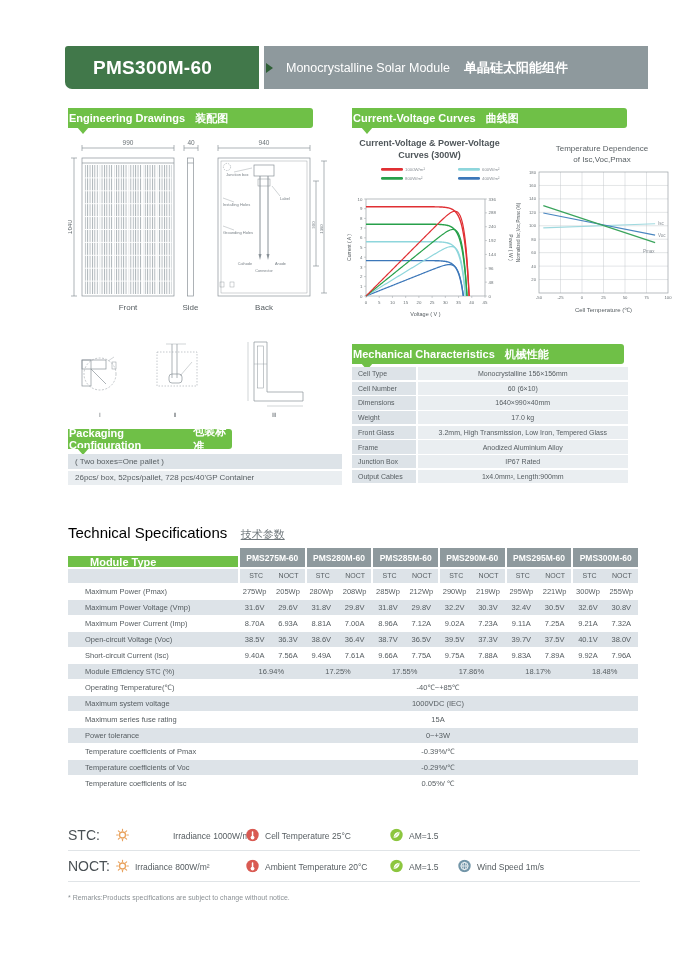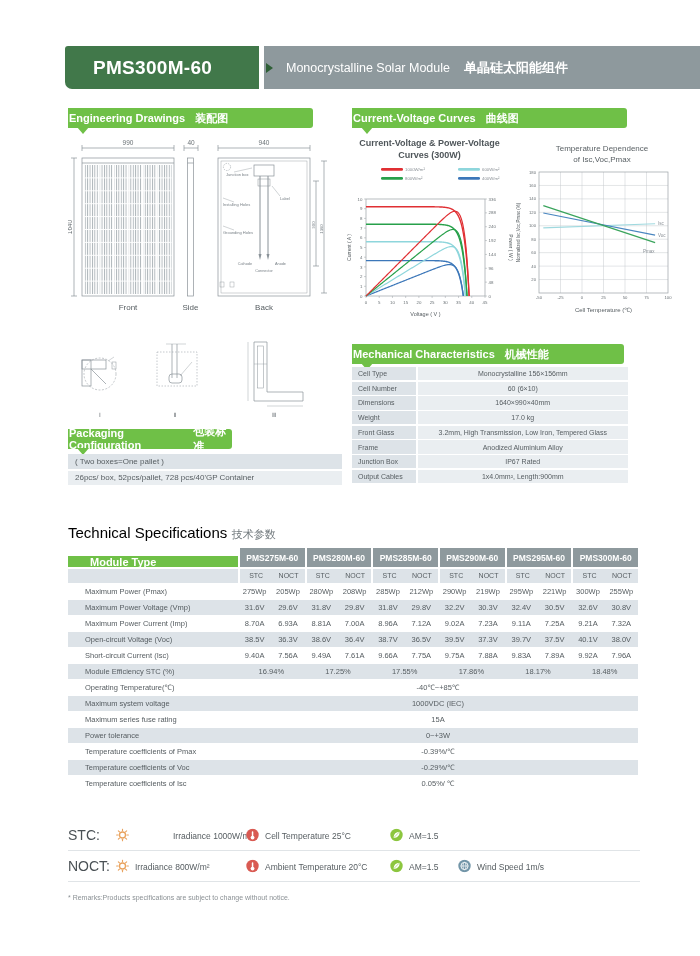--- a/index.html
+++ b/index.html
@@ -12,21 +12,21 @@
   }
   html,body{margin:0;padding:0;background:#fff;}
   body{font-family:"Liberation Sans", sans-serif;color:var(--txt);}
   .page{position:relative;width:700px;height:956px;background:#fff;overflow:hidden;}
   .abs{position:absolute;}
 
   
   .model-box{position:absolute;left:65px;top:46px;width:194px;height:43px;background:var(--hdr-green);
     color:#fff;font-weight:bold;font-size:19px;line-height:43px;padding-left:28px;box-sizing:border-box;
     border-radius:3px 0 0 7px;letter-spacing:.3px;}
-  .subtitle-bar{position:absolute;left:264px;top:46px;width:436px;height:43px;background:var(--hdr-gray);
+  .subtitle-bar{position:absolute;left:264px;top:46px;width:384px;height:43px;background:var(--hdr-gray);
     display:flex;align-items:center;color:#fff;}
   .subtitle-bar .arrow{width:0;height:0;border-top:5px solid transparent;border-bottom:5px solid transparent;
     border-left:7px solid #2e5f36;margin-left:2px;}
   .subtitle-en{font-size:12.5px;margin-left:13px;}
   .subtitle-cn{font-size:13px;font-weight:bold;margin-left:14px;}
 
   
   .sec-h{position:absolute;height:20px;background:var(--accent);color:#fff;display:flex;align-items:center;
     padding-left:1px;box-sizing:border-box;border-radius:0 3px 3px 0;}
   .sec-h .en{font-weight:bold;font-size:11px;}
@@ -50,21 +50,21 @@
 
   
   .pack-row{position:absolute;left:68px;width:274px;height:14.5px;display:flex;align-items:center;
     padding-left:7px;box-sizing:border-box;font-size:8px;}
   #pack-note{top:454px;background:var(--shade);}
   #pack-detail{top:470.5px;background:var(--lite);}
 
   
   .spec-heading{position:absolute;left:68px;top:524px;}
   .spec-heading .en{font-size:15px;color:#000000;}
-  .spec-heading .cn{font-size:11px;color:#70787c;}
+  .spec-heading .cn{font-size:11px;color:#70787c;margin-left:9px;text-decoration:underline;}
   #spec-table{position:absolute;left:68px;top:548px;width:570px;}
   .spec-head{display:flex;height:19px;}
   .spec-mt{width:170px;background:var(--accent);color:#fff;font-weight:bold;font-size:11px;
     display:flex;align-items:center;padding-left:22px;box-sizing:border-box;margin-top:8px;}
   .spec-model{flex:1;margin-left:2px;background:var(--hdr-gray);color:#fff;font-weight:bold;font-size:8.5px;
     display:flex;align-items:center;justify-content:center;}
   .spec-sub{display:flex;height:14px;margin-top:1.5px;}
   .spec-sub .spacer{width:170px;background:var(--shade);}
   .sub-group{flex:1;display:flex;margin-left:2px;}
   .sub-cell{flex:1;background:var(--shade);font-size:7px;display:flex;align-items:center;justify-content:center;}

